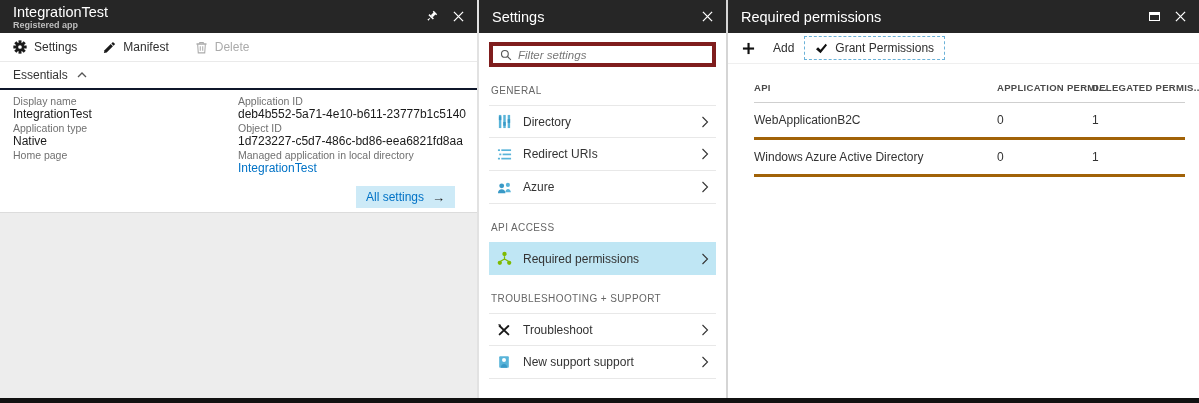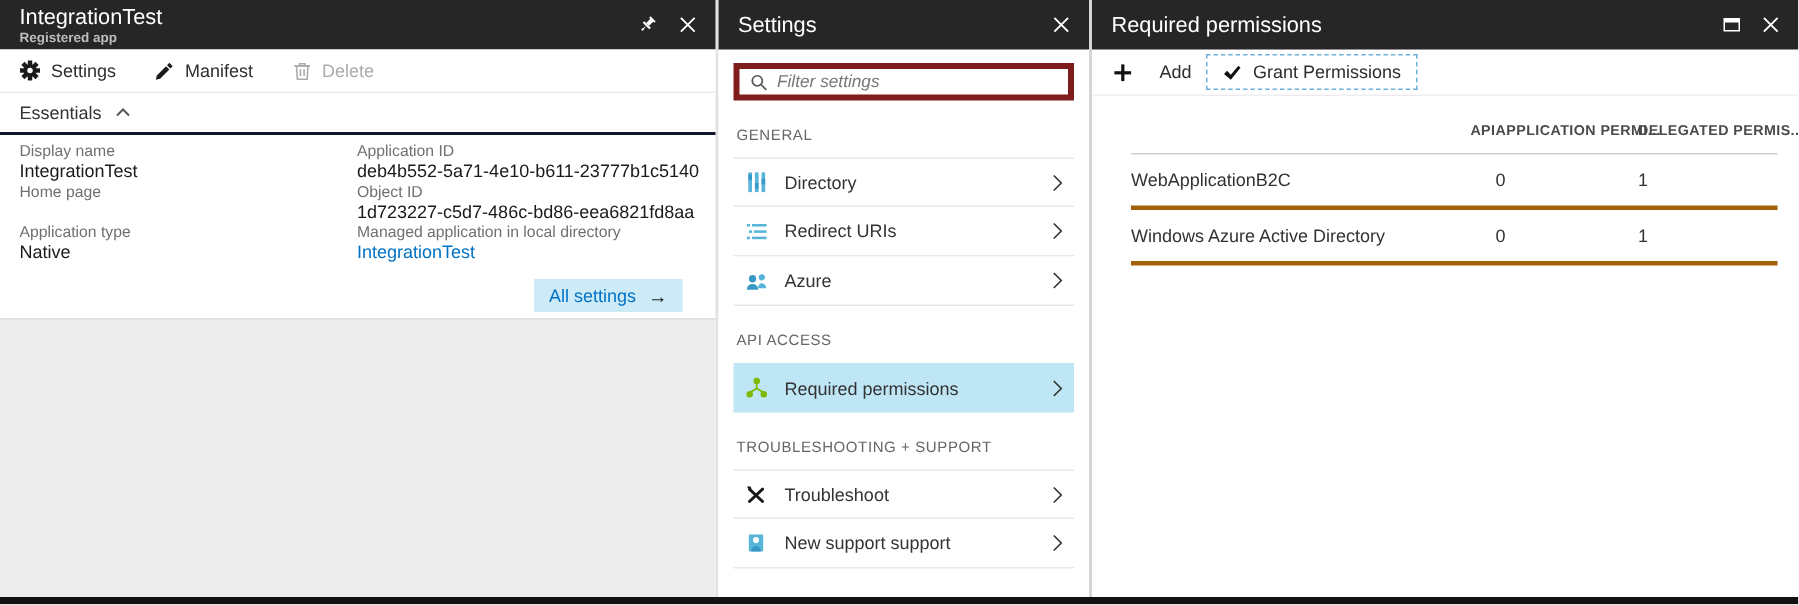--- a/index.html
+++ b/index.html
@@ -73,21 +73,21 @@
   
   .b3-toolbar { height:31px; display:flex; align-items:center; gap:10px; padding:0 14px;
                 border-bottom:1px solid #efefef; }
   .add-btn { display:flex; align-items:center; gap:18px; font-size:12px; color:#2e2e2e; cursor:pointer; }
   .grant-btn { display:flex; align-items:center; gap:7px; font-size:12px; color:#2e2e2e;
                border:1px dashed #6bb2d8; padding:4px 10px; cursor:pointer; }
 
   .perm-table { margin:10px 14px 0 26px; }
   .pt-row { display:grid; grid-template-columns:243px 95px 1fr; align-items:center; }
   .pt-head { padding:8px 0 9px; border-bottom:1px solid #cfcfcf; }
-  .pt-head .pt-cell { font-size:9.5px; font-weight:bold; color:#4a4a4a; letter-spacing:.3px; white-space:nowrap;text-align:right; }
+  .pt-head .pt-cell { font-size:9.5px; font-weight:bold; color:#4a4a4a; letter-spacing:.3px; white-space:nowrap; }
   .pt-data { height:37px; border-bottom:3px solid #a16207; cursor:pointer; }
   .pt-data .pt-cell { font-size:12px; color:#333; white-space:nowrap; }
 
   svg { display:block; }
 </style>
 </head>
 <body>
 
 <div class="stage">
 
@@ -161,26 +161,26 @@
       </span>
     </div>
 
     <div class="ess-grid">
       <div class="ess-col c1">
         <div class="pair">
           <div class="lbl">Display name</div>
           <div class="val">IntegrationTest</div>
         </div>
         <div class="pair">
+          <div class="lbl">Application type</div>
+          <div class="val">Native</div>
+        </div>
+        <div class="pair">
           <div class="lbl">Home page</div>
           <div class="val"></div>
-        </div>
-        <div class="pair">
-          <div class="lbl">Application type</div>
-          <div class="val">Native</div>
         </div>
       </div>
       <div class="ess-col c2">
         <div class="pair">
           <div class="lbl">Application ID</div>
           <div class="val">deb4b552-5a71-4e10-b611-23777b1c5140</div>
         </div>
         <div class="pair">
           <div class="lbl">Object ID</div>
           <div class="val">1d723227-c5d7-486c-bd86-eea6821fd8aa</div>

